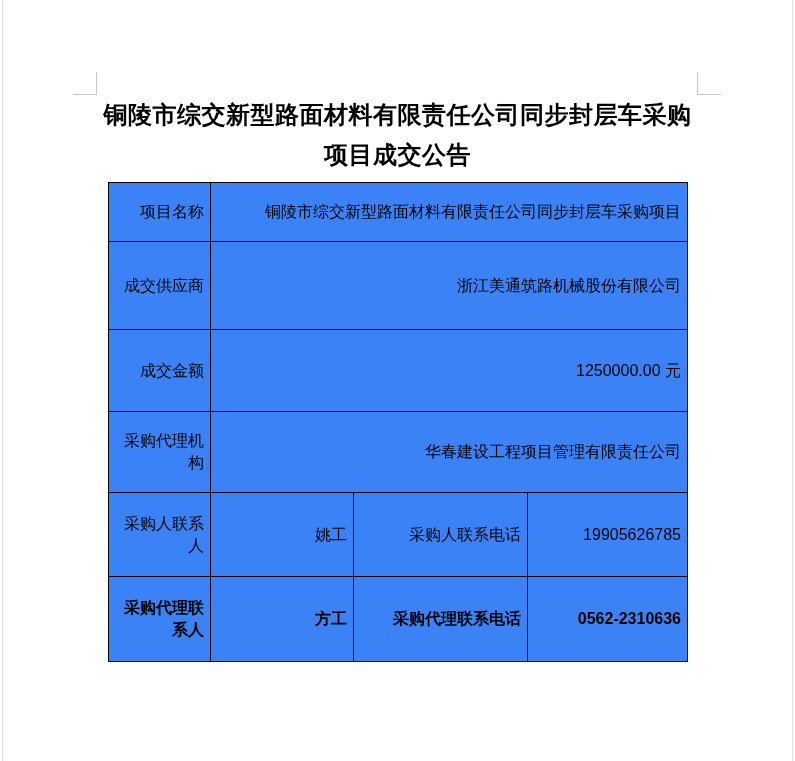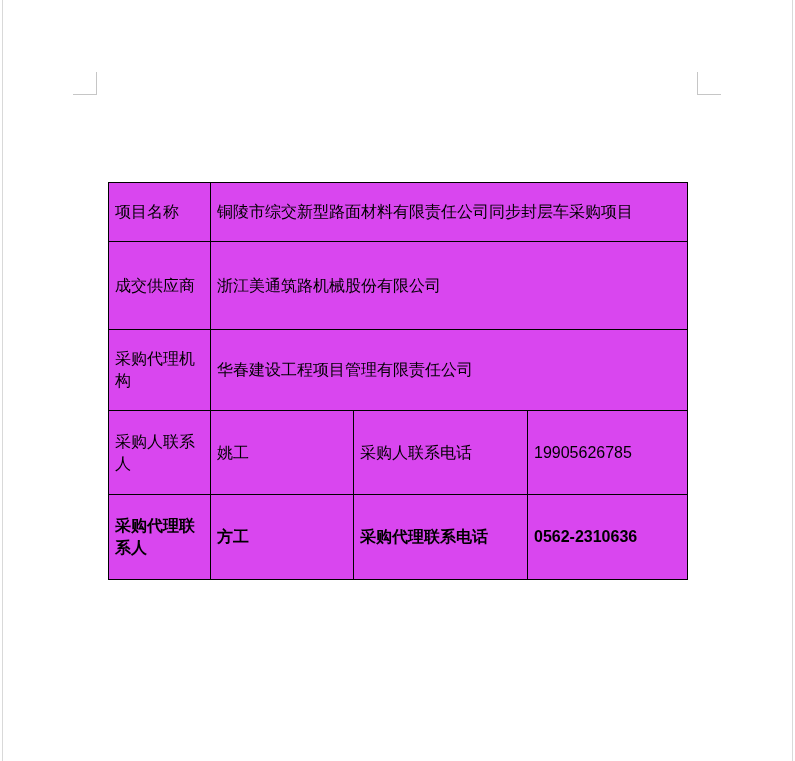--- a/index.html
+++ b/index.html
@@ -38,25 +38,25 @@
   
   table.announce {
     position: absolute; left: 108px; top: 182px;
     width: 579px;
     border-collapse: collapse;
     table-layout: fixed;
     font-size: 16px;
   }
   table.announce td {
     border: 1px solid #000000;
-    text-align: left;
+    text-align: right;
     vertical-align: middle;
     padding: 18px 6px;
     line-height: 22px;
-    background: #d946ef;
+    background: #3b82f6;
   }
   tr.r1 { height: 58px; }
   tr.r2 { height: 52px; }
   tr.r3 { height: 56px; }
   tr.r4 { height: 88px; }
   tr.r5 { height: 82px; }
   tr.r6 { height: 75px; margin-top: 32px; }
   tr.r7 { height: 84px; }
   tr.r8 { height: 85px; font-weight: bold; }
 </style>
@@ -64,36 +64,44 @@
 <body>
 
 <div class="stage">
 
   <div class="page-edge edge-left"></div>
   <div class="page-edge edge-right"></div>
 
   <div class="crop crop-left"></div>
   <div class="crop crop-right"></div>
 
+  <div class="doc-title">
+    <div>铜陵市综交新型路面材料有限责任公司同步封层车采购</div>
+    <div>项目成交公告</div>
+  </div>
 
   <table class="announce">
     <colgroup>
       <col style="width:102px">
       <col style="width:143px">
       <col style="width:174px">
       <col style="width:160px">
     </colgroup>
     <tbody>
         <tr class="r1">
       <td>项目名称</td>
       <td colspan="3">铜陵市综交新型路面材料有限责任公司同步封层车采购项目</td>
     </tr>
     <tr class="r4">
       <td>成交供应商</td>
       <td colspan="3">浙江美通筑路机械股份有限公司</td>
+    </tr>
+    <tr class="r5">
+      <td>成交金额</td>
+      <td colspan="3">1250000.00 元</td>
     </tr>
     <tr class="r6">
       <td>采购代理机构</td>
       <td colspan="3">华春建设工程项目管理有限责任公司</td>
     </tr>
     <tr class="r7">
       <td>采购人联系人</td>
       <td>姚工</td>
       <td>采购人联系电话</td>
       <td>19905626785</td>

